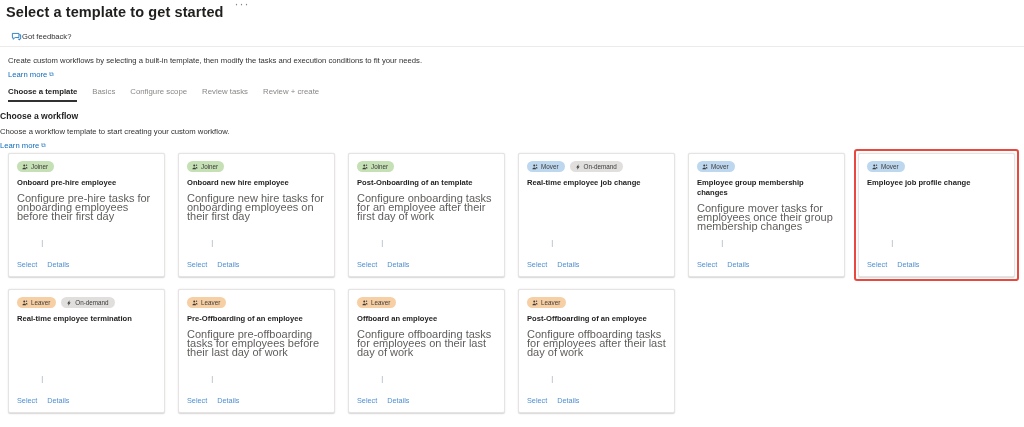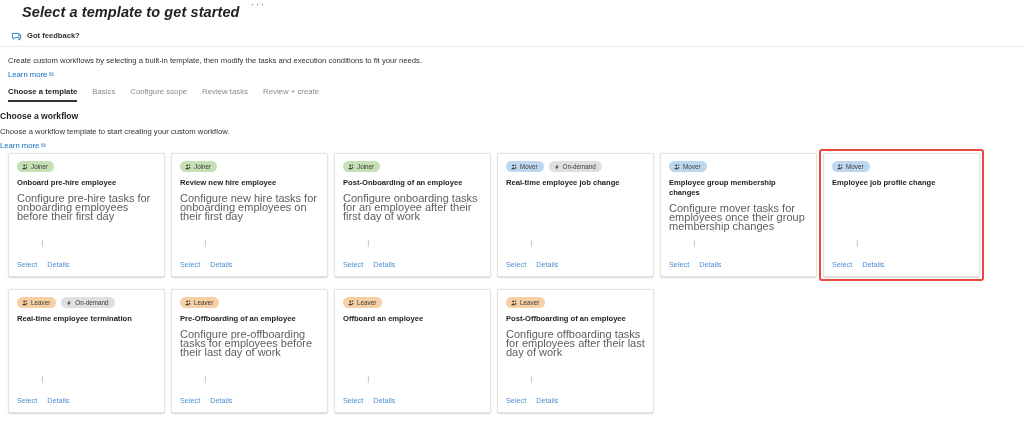--- a/index.html
+++ b/index.html
@@ -13,23 +13,22 @@
     color: #323130;
     overflow: hidden;
   }
 
   .page { position: relative; width: 1024px; height: 427px; background: #fff; }
 
   
   .page-title-row {
     display: flex;
     align-items: flex-start;
-    padding: 2px 0 0 22px;
+    padding: 2px 0 0 6px;
     height: 22px;
-    font-style: italic;
   }
   .page-title {
     font-size: 14.5px;
     font-weight: 600;
     letter-spacing: .1px;
     color: #201f1e;
     line-height: 20px;
   }
   .title-ellipsis {
     margin-left: 11px;
@@ -44,27 +43,25 @@
   .command-bar {
     height: 21px;
     display: flex;
     align-items: center;
     padding-left: 8px;
     border-bottom: 1px solid #edebe9;
     margin-top: 4px;
   }
   .cmd-item {
     display: flex;
-    align-items: flex-start;
-    gap: 5px;
+    align-items: center;
     font-size: 7.6px;
     color: #323130;
     padding: 2px 3px;
     cursor: pointer;
-    font-weight: bold;
   }
   .cmd-icon { display: inline-flex; width: 11px; height: 11px; color: #0078d4; }
   .cmd-icon svg { width: 11px; height: 11px; display: block; }
 
   
   .intro {
     padding: 9px 8px 0 8px;
   }
   .intro-text {
     font-size: 7.7px;
@@ -118,21 +115,21 @@
   }
 
   
   .card-grid {
     position: absolute;
     left: 8px;
     top: 153px;
     width: 1010px;
     display: flex;
     flex-wrap: wrap;
-    gap: 12px 6px;
+    gap: 12px 13px;
   }
   .card-wrap { position: relative; }
   .card {
     width: 157px;
     height: 124px;
     background: #ffffff;
     border: 1px solid #e6e4e2;
     border-radius: 2px;
     box-shadow: 0 0.6px 1.8px rgba(0,0,0,0.10), 0 0.3px 0.9px rgba(0,0,0,0.07);
     padding: 7px 8px 0 8px;
@@ -281,21 +278,21 @@
                 <svg viewBox="0 0 16 16" fill="#3b3a39">
                   <circle cx="6" cy="4" r="2.6"></circle>
                   <path d="M1.2 14c0-2.7 2.2-4.6 4.8-4.6S10.8 11.3 10.8 14z"></path>
                   <circle cx="12.2" cy="3" r="1.7"></circle>
                   <path d="M9.6 8.2c2.6-.5 5.2 1 5.2 3.6h-3.4c0-1.5-.7-2.8-1.8-3.6z"></path>
                 </svg>
               </span>
               <span>Joiner</span>
             </span>
           </div>
-          <div class="card-title">Review new hire employee</div>
+          <div class="card-title">Onboard new hire employee</div>
           <div class="card-desc">Configure new hire tasks for onboarding employees on their first day</div>
           <div class="card-actions">
             <a>Select</a>
             <span class="sep">|</span>
             <a>Details</a>
           </div>
         </div>
       </div>
       <div class="card-wrap">
         <div class="card">
@@ -305,21 +302,21 @@
                 <svg viewBox="0 0 16 16" fill="#3b3a39">
                   <circle cx="6" cy="4" r="2.6"></circle>
                   <path d="M1.2 14c0-2.7 2.2-4.6 4.8-4.6S10.8 11.3 10.8 14z"></path>
                   <circle cx="12.2" cy="3" r="1.7"></circle>
                   <path d="M9.6 8.2c2.6-.5 5.2 1 5.2 3.6h-3.4c0-1.5-.7-2.8-1.8-3.6z"></path>
                 </svg>
               </span>
               <span>Joiner</span>
             </span>
           </div>
-          <div class="card-title">Post-Onboarding of an employee</div>
+          <div class="card-title">Post-Onboarding of an template</div>
           <div class="card-desc">Configure onboarding tasks for an employee after their first day of work</div>
           <div class="card-actions">
             <a>Select</a>
             <span class="sep">|</span>
             <a>Details</a>
           </div>
         </div>
       </div>
       <div class="card-wrap">
         <div class="card">
@@ -463,20 +460,21 @@
                   <circle cx="6" cy="4" r="2.6"></circle>
                   <path d="M1.2 14c0-2.7 2.2-4.6 4.8-4.6S10.8 11.3 10.8 14z"></path>
                   <circle cx="12.2" cy="3" r="1.7"></circle>
                   <path d="M9.6 8.2c2.6-.5 5.2 1 5.2 3.6h-3.4c0-1.5-.7-2.8-1.8-3.6z"></path>
                 </svg>
               </span>
               <span>Leaver</span>
             </span>
           </div>
           <div class="card-title">Offboard an employee</div>
+          <div class="card-desc">Configure offboarding tasks for employees on their last day of work</div>
           <div class="card-actions">
             <a>Select</a>
             <span class="sep">|</span>
             <a>Details</a>
           </div>
         </div>
       </div>
       <div class="card-wrap">
         <div class="card">
           <div class="badges">

